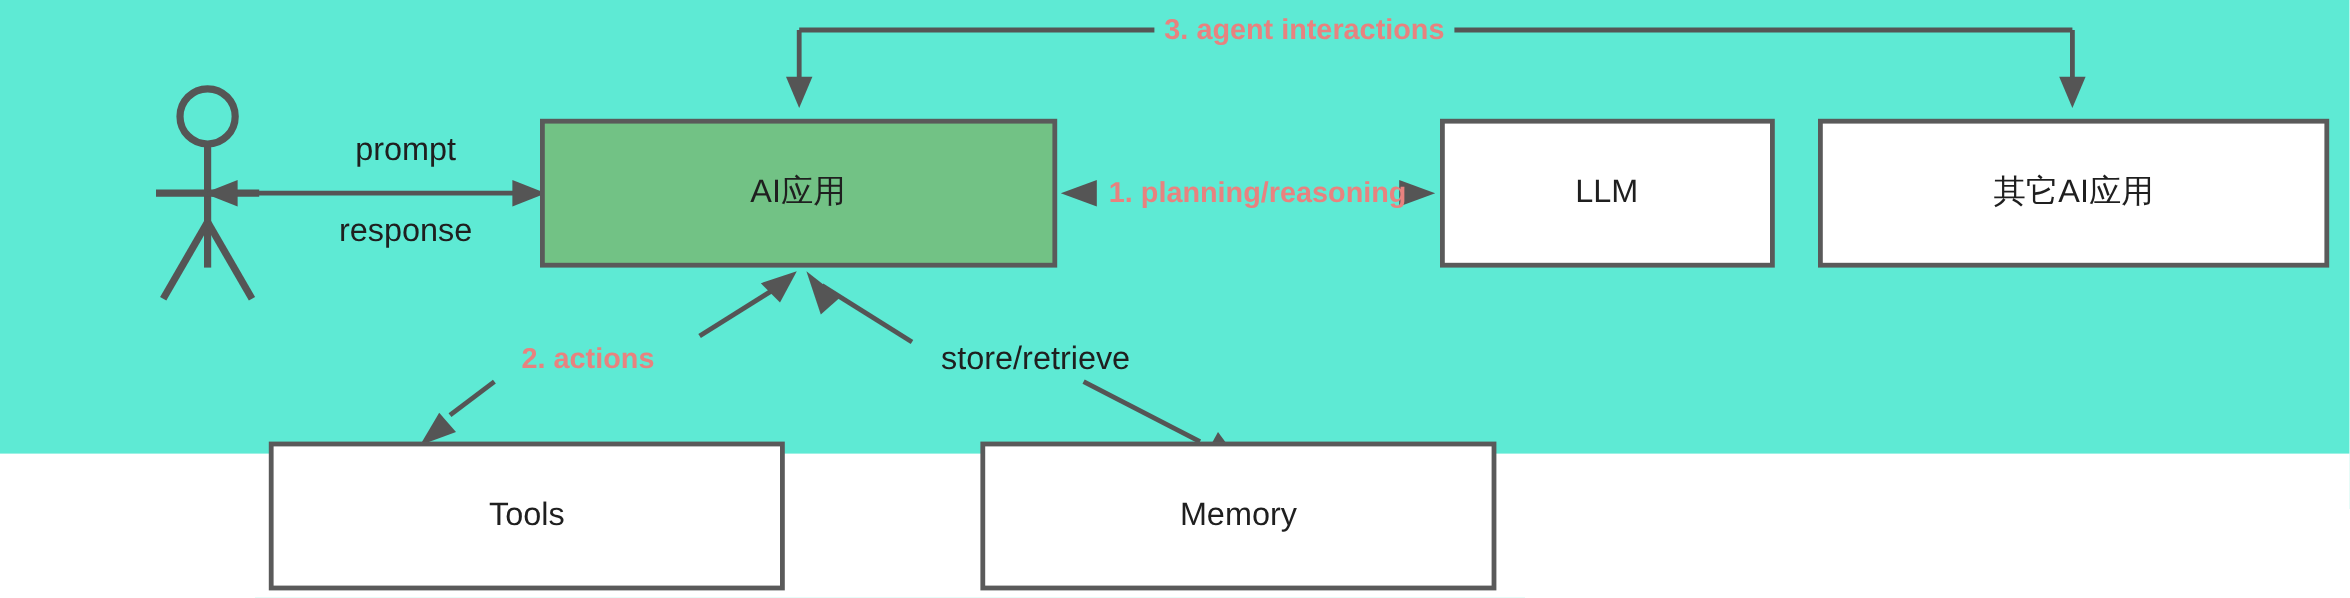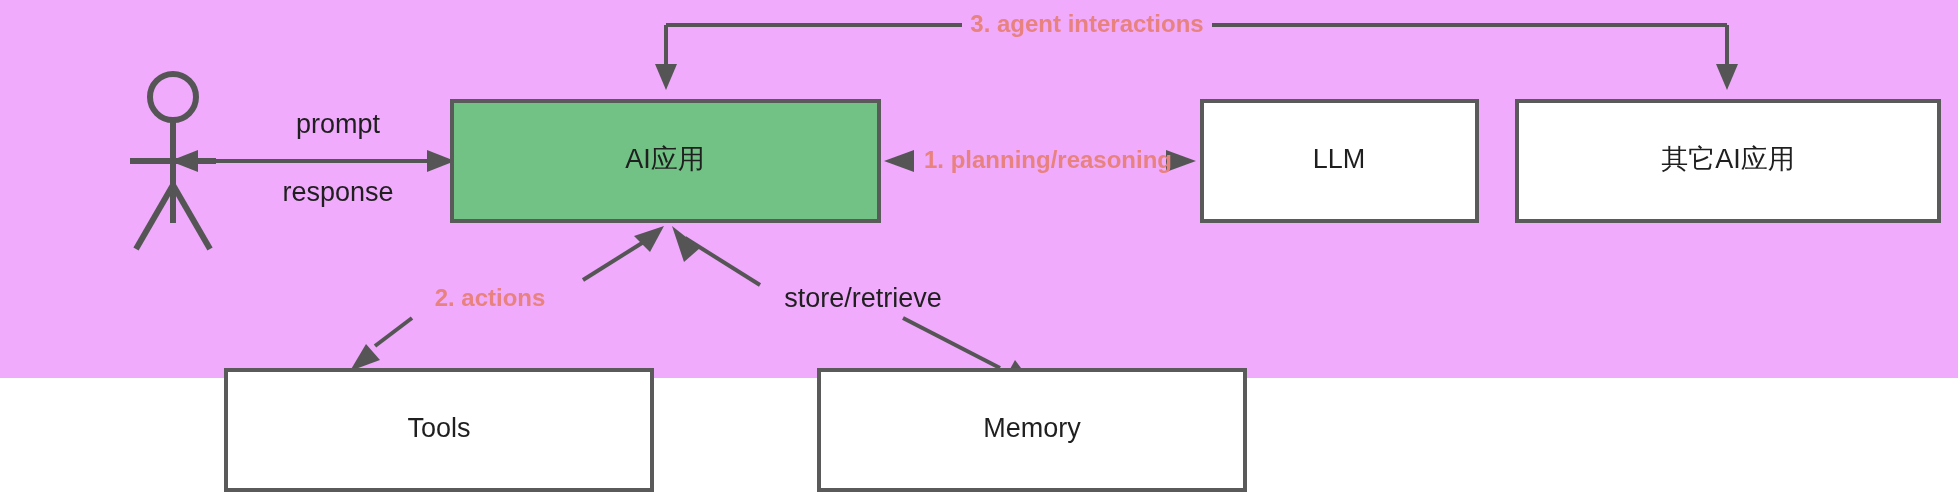--- a/index.html
+++ b/index.html
@@ -10,21 +10,21 @@
   body {
     width: 1958px;
     height: 498px;
     overflow: hidden;
     font-family: "Liberation Sans", "DejaVu Sans", sans-serif;
   }
   #diagram-root {
     position: relative;
     width: 1958px;
     height: 378px;
-    background: #f0abfc;
+    background: #5eead4;
   }
   svg.canvas {
     position: absolute;
     inset: 0;
     width: 1958px;
     height: 498px;
     display: block;
   }
   .node-rect {
     fill: #ffffff;

